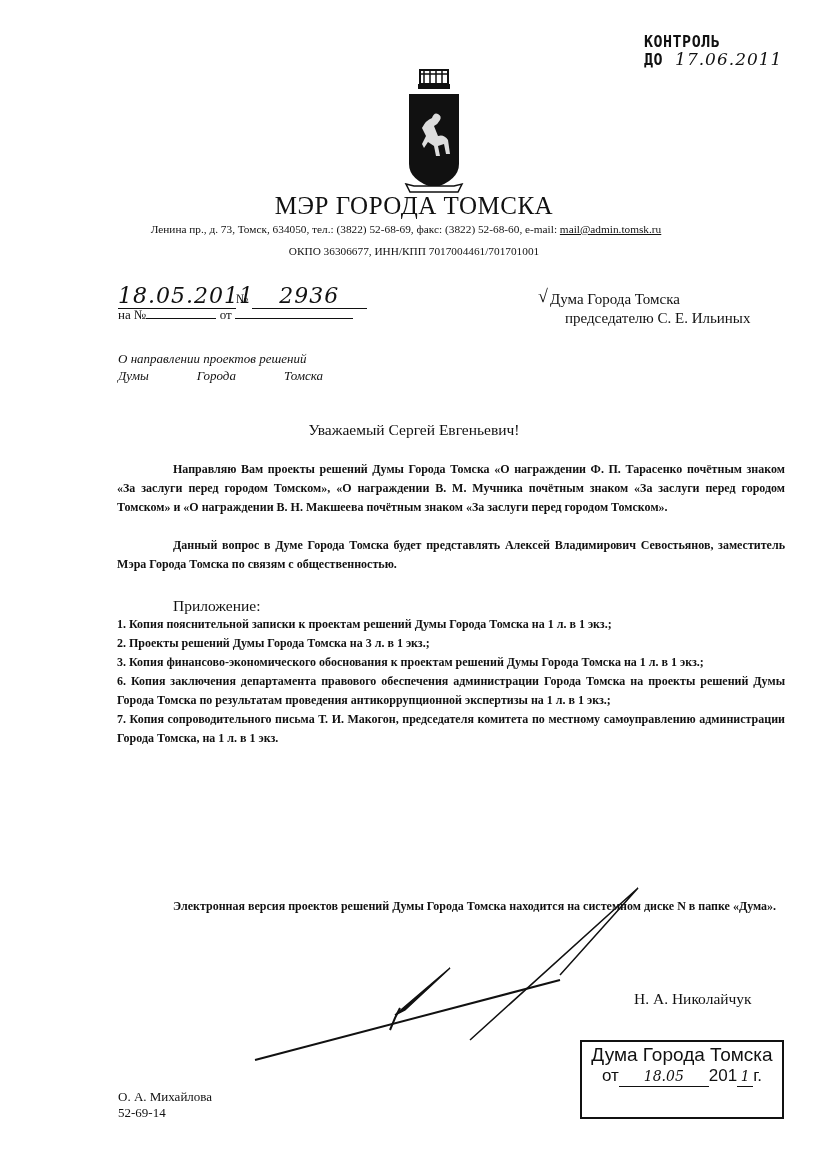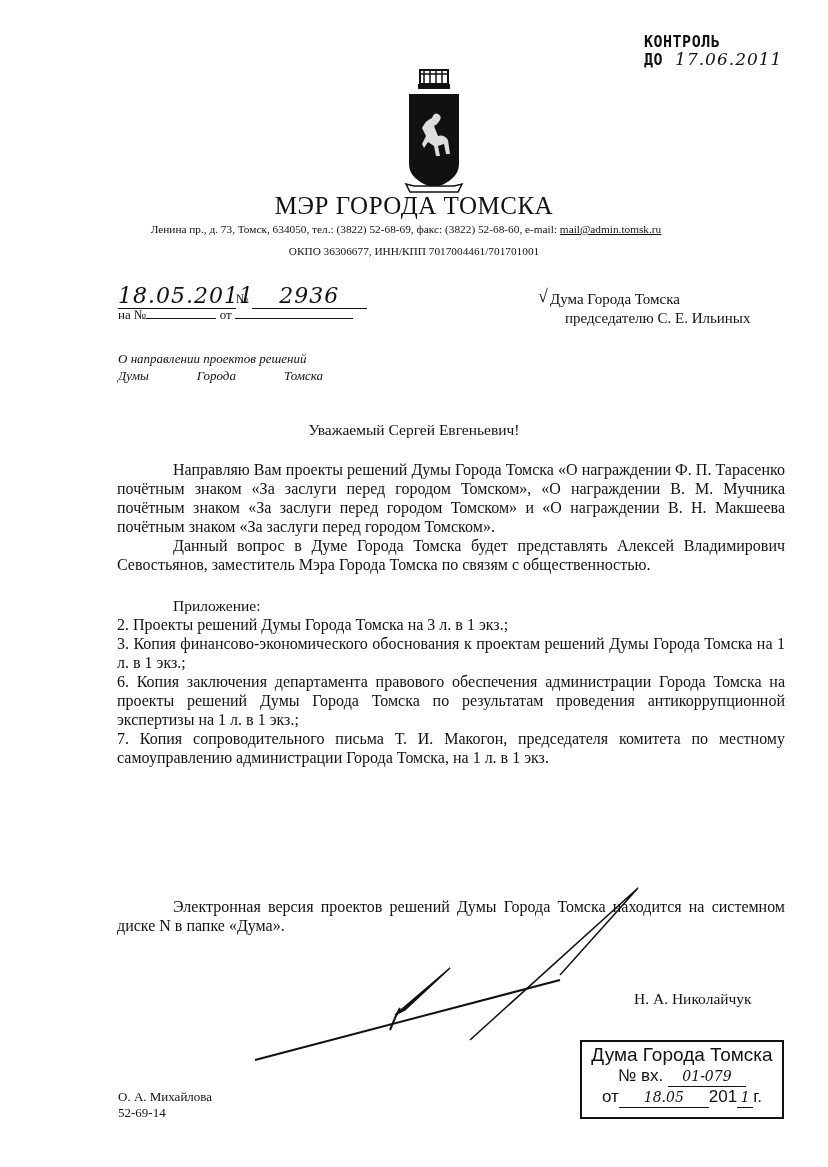--- a/index.html
+++ b/index.html
@@ -15,21 +15,21 @@
   .addr a { color:#111; text-decoration:underline; }
   .okpo { left:0; width:828px; top:245px; text-align:center; font-size:11.3px; }
   .regline { left:118px; top:283px; font-size:13px; }
   .regline .hand { font-size:22px; letter-spacing:1px; }
   .uline { display:inline-block; border-bottom:1px solid #111; }
   .reg2 { left:118px; top:307px; font-size:13px; }
   .addressee { left:538px; top:290px; font-size:15px; line-height:19px; }
   .subject { left:118px; top:350px; font-size:13px; font-style:italic; line-height:17px; }
   .subject .row { display:flex; width:205px; justify-content:space-between; }
   .greeting { left:0; width:828px; top:421px; text-align:center; font-size:15.5px; }
-  .body { left:117px; width:668px; font-size:16px; line-height:19px; text-align:justify; }
+  .body { left:117px; width:668px; font-size:12px; line-height:19px; text-align:justify;font-weight:bold; }
   .indent { text-indent:56px; }
   .p1 { top:460px; }
   .p2 { top:536px; }
   .app-h { left:173px; top:597px; font-size:15.5px; }
   .apps { top:615px; }
   .apps div { margin:0; }
   .p3 { top:897px; }
   .signer { left:634px; top:990px; font-size:15.5px; }
   .stamp { left:580px; top:1040px; width:200px; height:75px; border:2px solid #111; text-align:center; font-family:"Liberation Sans", sans-serif; }
   .stamp .s1 { font-size:19px; margin-top:2px; }
@@ -93,43 +93,40 @@
   </div>
 </div>
 
 <div class="abs greeting">Уважаемый Сергей Евгеньевич!</div>
 
 <div class="abs body indent p1">Направляю Вам проекты решений Думы Города Томска «О награждении Ф. П. Тарасенко почётным знаком «За заслуги перед городом Томском», «О награждении В. М. Мучника почётным знаком «За заслуги перед городом Томском» и «О награждении В. Н. Макшеева почётным знаком «За заслуги перед городом Томском».</div>
 <div class="abs body indent p2">Данный вопрос в Думе Города Томска будет представлять Алексей Владимирович Севостьянов, заместитель Мэра Города Томска по связям с общественностью.</div>
 
 <div class="abs app-h">Приложение:</div>
 <div class="abs body apps">
+  <div>1. Копия пояснительной записки к проектам решений Думы Города Томска на 1 л. в 1 экз.;</div>
   <div>2. Проекты решений Думы Города Томска на 3 л. в 1 экз.;</div>
   <div>3. Копия финансово-экономического обоснования к проектам решений Думы Города Томска на 1 л. в 1 экз.;</div>
   <div>6. Копия заключения департамента правового обеспечения администрации Города Томска на проекты решений Думы Города Томска по результатам проведения антикоррупционной экспертизы на 1 л. в 1 экз.;</div>
   <div>7. Копия сопроводительного письма Т. И. Макогон, председателя комитета по местному самоуправлению администрации Города Томска, на 1 л. в 1 экз.</div>
 </div>
 
 <div class="abs body indent p3">Электронная версия проектов решений Думы Города Томска находится на системном диске N в папке «Дума».</div>
 
 <div class="abs signer">Н. А. Николайчук</div>
 
 <svg class="abs sig" viewBox="0 0 828 1167">
   <path d="M255 1060 L560 980" stroke="#111" stroke-width="2" fill="none"></path>
   <path d="M395 1015 L450 968 L405 1010 Z" stroke="#111" stroke-width="1.5" fill="#111"></path>
   <path d="M390 1030 L395 1018 L400 1008" stroke="#111" stroke-width="2" fill="none"></path>
   <path d="M470 1040 L638 888 L560 975" stroke="#111" stroke-width="1.5" fill="none"></path>
 </svg>
 
 <div class="abs stamp">
   <div class="s1">Дума Города Томска</div>
-  <div class="s2">
-    <span>№ вх.</span>
-    <span class="uline" style="width:78px;"><span class="hand">01-079</span></span>
-  </div>
   <div class="s3">
     <span>от</span><span class="uline" style="width:90px;"><span class="hand">18.05</span></span><span>201</span><span class="uline" style="width:16px; text-align:center;"><span class="hand">1</span></span><span>г.</span>
   </div>
 </div>
 
 <div class="abs exec">
   <div>О. А. Михайлова</div>
   <div>52-69-14</div>
 </div>
 

